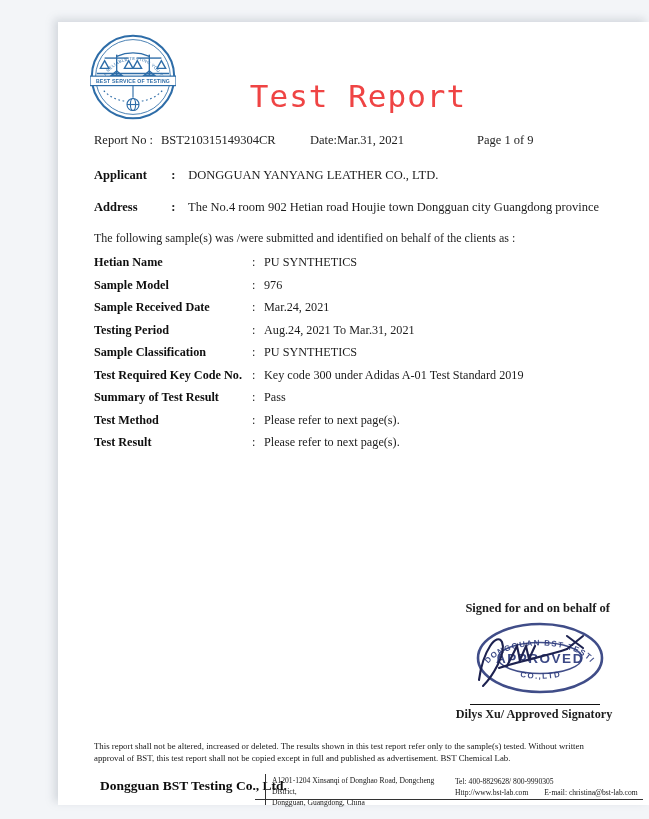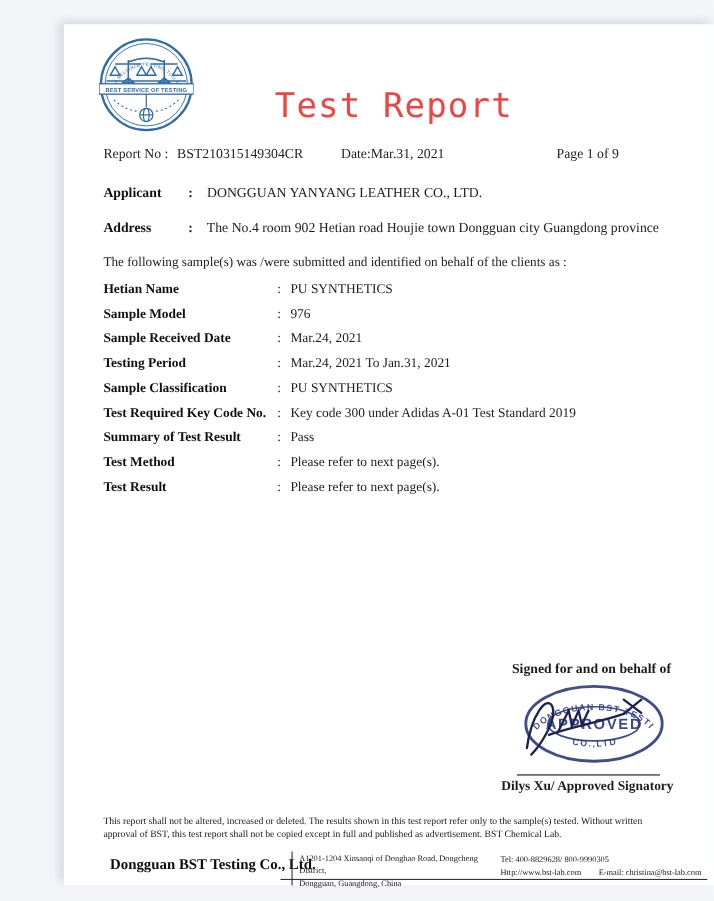--- a/index.html
+++ b/index.html
@@ -23,21 +23,21 @@
   .title {
     left:150px; top:56px; width:300px; text-align:center;
     font-family:"DejaVu Sans Mono", monospace;
     font-size:31px; color:#ef4444; letter-spacing:1px; white-space:nowrap;
   }
   .meta-row { top:111px; left:0; width:100%; height:18px; font-size:12.5px; color:#222; }
   .meta-row span { position:absolute; white-space:nowrap; }
   .m-label { left:36px; }
   .m-no    { left:103px; }
   .m-date  { left:252px; }
-  .m-page  { left:448px; }
+  .m-page  { left:419px; }
 
   
   .party-row { left:36px; width:530px; height:16px; font-size:12.5px; white-space:nowrap; }
   .party-row .plabel { display:inline-block; width:74px; font-weight:bold; color:#111; }
   .party-row .pcolon { display:inline-block; width:14px; font-weight:bold; }
   .intro { left:36px; top:209px; width:530px; font-size:12px; color:#1e1e1e; white-space:nowrap; }
 
   
   .srow { left:36px; width:540px; height:16px; font-size:12.2px; white-space:nowrap; }
   .srow .slabel { display:inline-block; width:158px; font-weight:bold; color:#0f0f0f; }
@@ -139,21 +139,21 @@
   <div class="abs srow" style="top:233px">
     <span class="slabel">Hetian Name</span><span class="scolon">:</span><span>PU SYNTHETICS</span>
   </div>
   <div class="abs srow" style="top:255.5px">
     <span class="slabel">Sample Model</span><span class="scolon">:</span><span>976</span>
   </div>
   <div class="abs srow" style="top:278px">
     <span class="slabel">Sample Received Date</span><span class="scolon">:</span><span>Mar.24, 2021</span>
   </div>
   <div class="abs srow" style="top:300.5px">
-    <span class="slabel">Testing Period</span><span class="scolon">:</span><span>Mar.24, 2021 To Jan.31, 2021</span>
+    <span class="slabel">Testing Period</span><span class="scolon">:</span><span>Aug.24, 2021 To Mar.31, 2021</span>
   </div>
   <div class="abs srow" style="top:323px">
     <span class="slabel">Sample Classification</span><span class="scolon">:</span><span>PU SYNTHETICS</span>
   </div>
   <div class="abs srow" style="top:345.5px">
     <span class="slabel">Test Required Key Code No.</span><span class="scolon">:</span><span>Key code 300 under Adidas A-01 Test Standard 2019</span>
   </div>
   <div class="abs srow" style="top:368px">
     <span class="slabel">Summary of Test Result</span><span class="scolon">:</span><span>Pass</span>
   </div>

